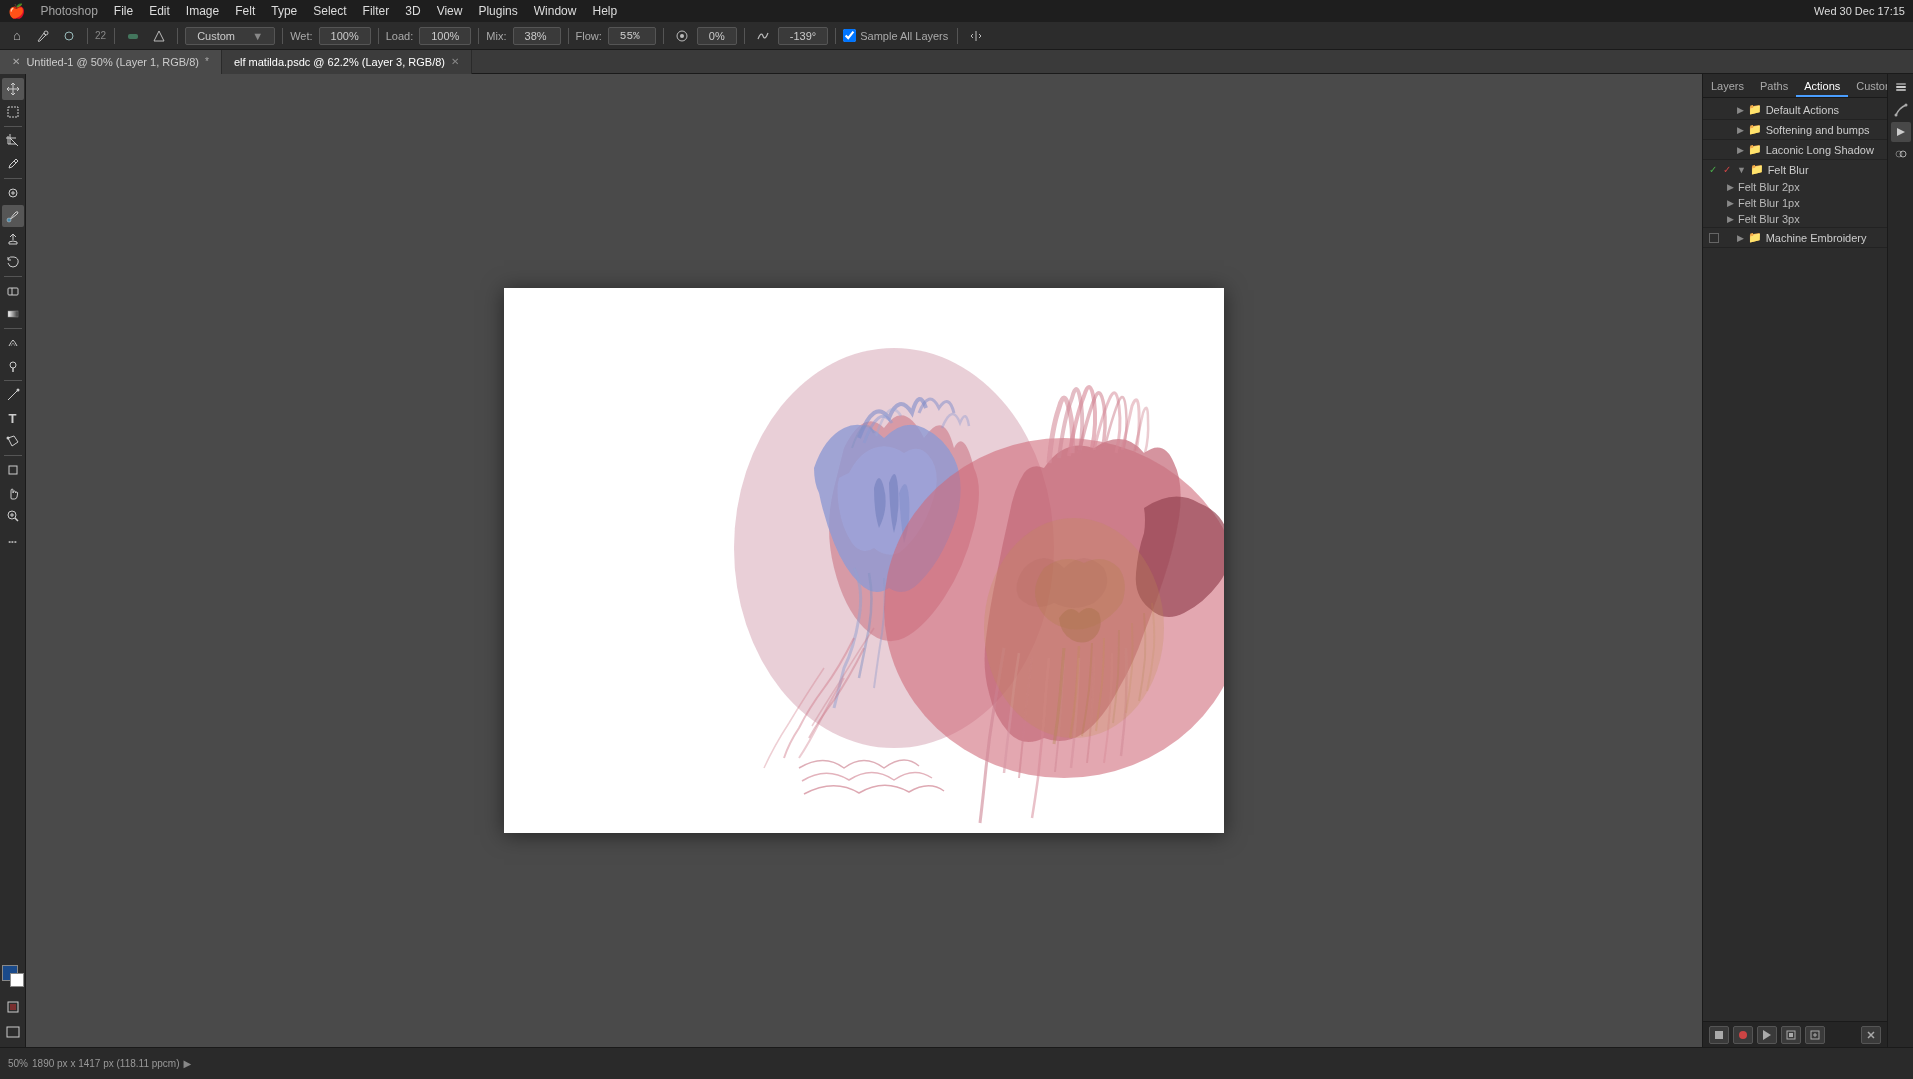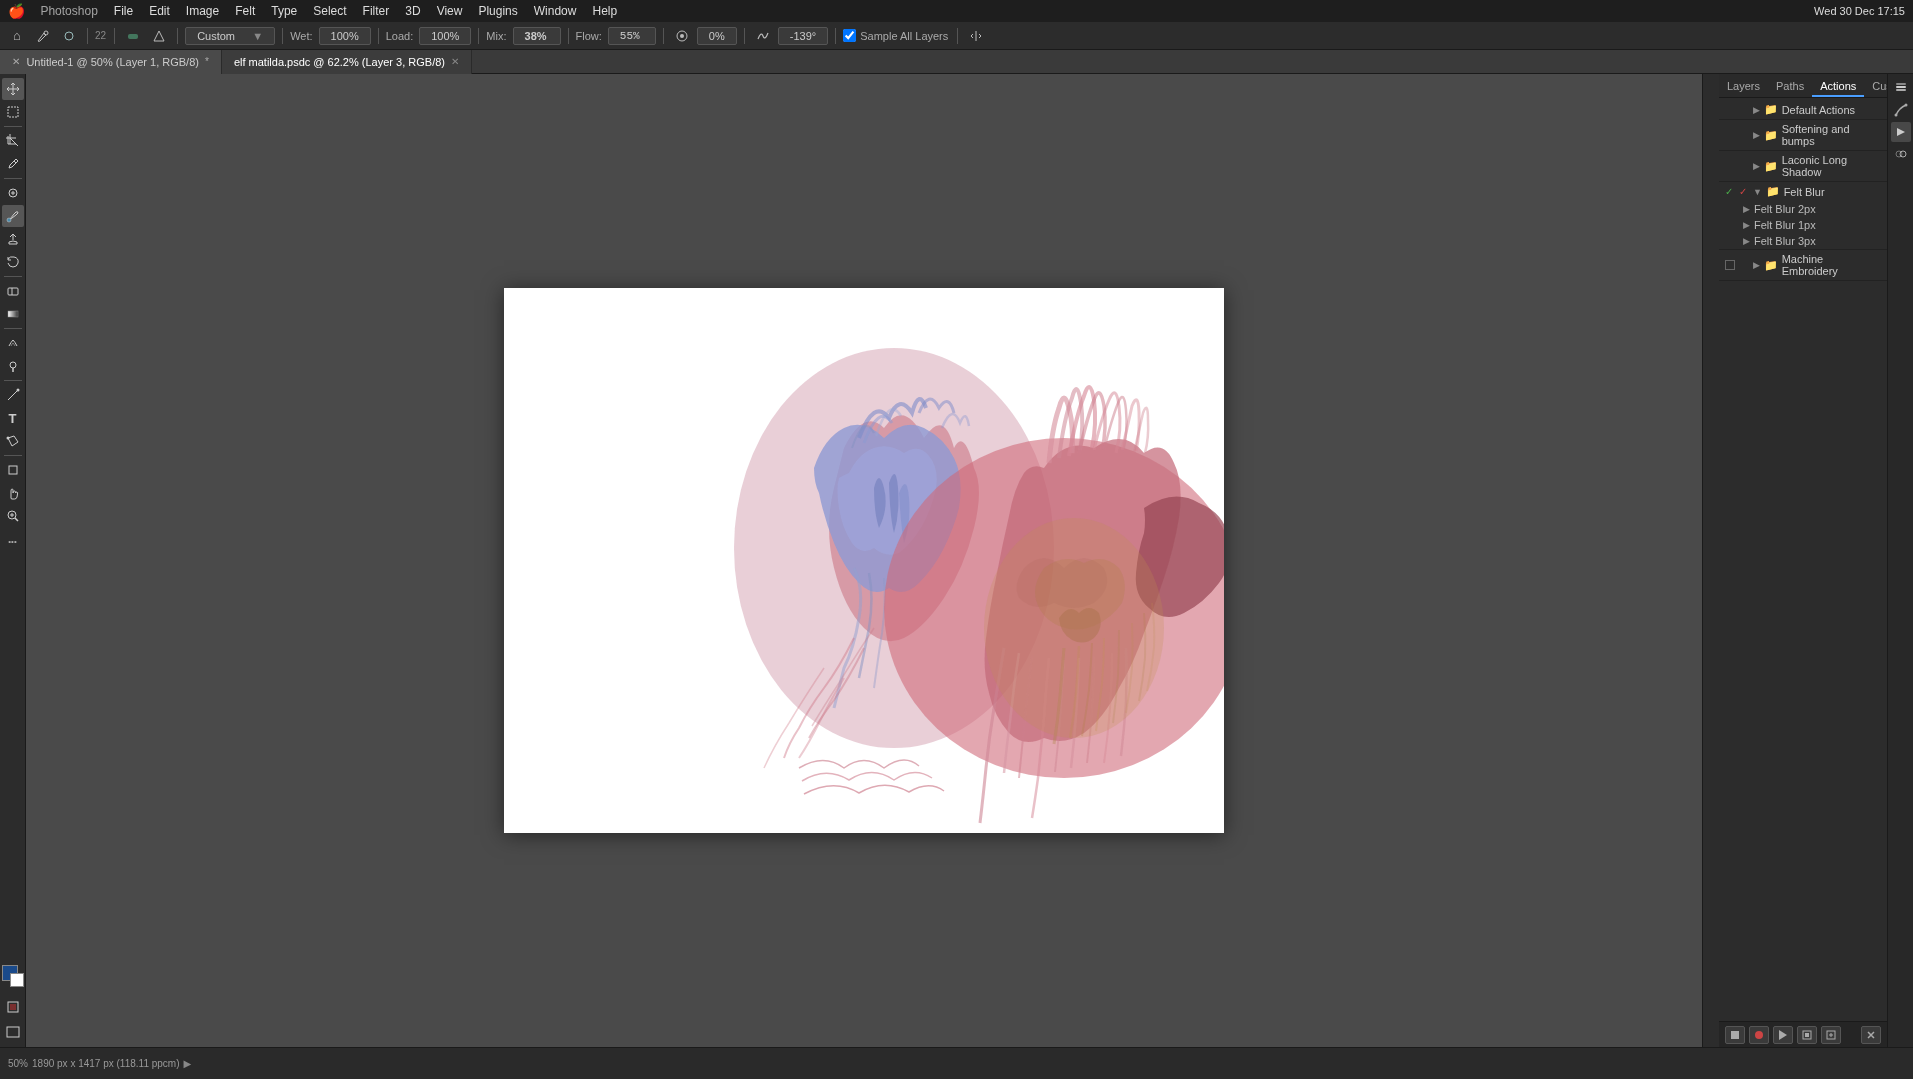--- a/index.html
+++ b/index.html
@@ -198,21 +198,20 @@
     }
 
     
     #right-panel {
       width: 185px;
       background: #2c2c2c;
       border-left: 1px solid #1a1a1a;
       display: flex;
       flex-direction: column;
       flex-shrink: 0;
-      padding-left: 16px;
     }
 
     
     #panel-tabs {
       display: flex;
       border-bottom: 1px solid #1a1a1a;
       background: #2a2a2a;
       height: 24px;
       align-items: flex-end;
     }
@@ -419,21 +418,21 @@
   </div>
   <div class="tb-sep"></div>
 
   <span class="tb-label">Load:</span>
   <div class="tb-dropdown" style="min-width:52px;">
     <span>100%</span>
   </div>
   <div class="tb-sep"></div>
 
   <span class="tb-label">Mix:</span>
-  <div class="tb-dropdown" style="min-width:48px;font-weight:bold;">
+  <div class="tb-dropdown" style="min-width:48px;">
     <span>38%</span>
   </div>
   <div class="tb-sep"></div>
 
   <span class="tb-label">Flow:</span>
   <div class="tb-dropdown" style="min-width:48px;font-family:Liberation Mono, monospace;">
     <span>55%</span>
   </div>
   <div class="tb-sep"></div>
 

